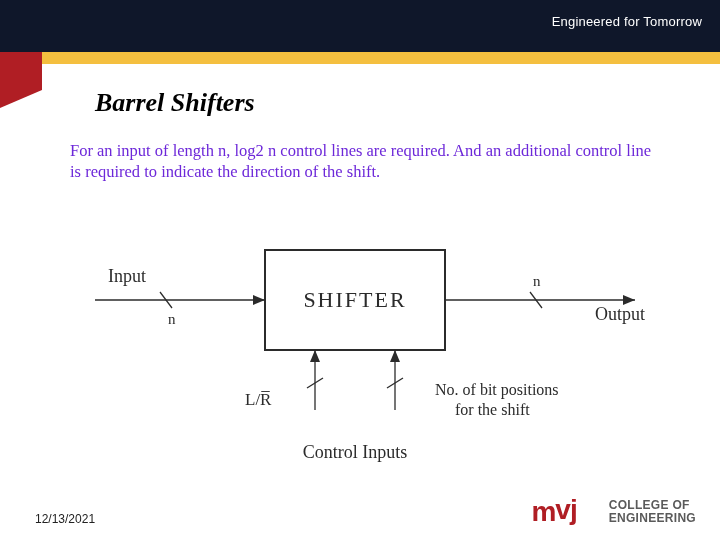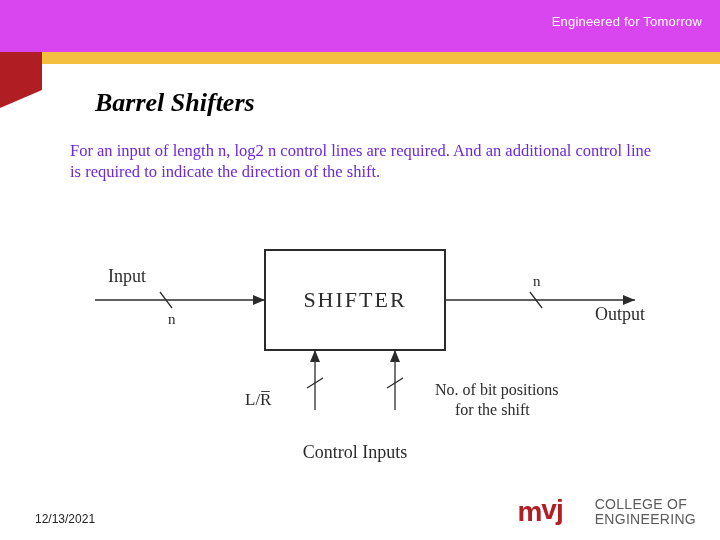--- a/index.html
+++ b/index.html
@@ -7,21 +7,21 @@
     width: 720px;
     height: 540px;
     background: #fff;
     font-family: "Times New Roman", Georgia, serif;
     position: relative;
     overflow: hidden;
   }
   .topbar {
     width: 100%;
     height: 52px;
-    background: #d946ef;
+    background: #0f172a;
     position: relative;
   }
   .topbar .tagline {
     position: absolute;
     right: 18px;
     top: 14px;
     color: #fff;
     font-family: Arial, Helvetica, sans-serif;
     font-size: 13px;
     letter-spacing: 0.2px;
@@ -107,21 +107,21 @@
     transform: translateY(-2px);
   }
   .logo-j .dot { color: #f4bf3f; }
   .logo-text {
     font-family: Arial, Helvetica, sans-serif;
     font-size: 7px;
     line-height: 1.05;
     color: #7a7a7a;
     letter-spacing: 0.3px;
   }
-  .logo-text .big { font-size: 14px; font-weight: normal; color: #5a5a5a; padding-left: 18px; }
+  .logo-text .big { font-size: 12px; font-weight: bold; color: #5a5a5a; padding-left: 18px; }
 </style>
 </head>
 <body>
 
 <div class="topbar">
   <div class="tagline">Engineered for Tomorrow</div>
 </div>
 <div class="stripe"></div>
 <div class="corner-block"></div>
 <div class="corner-wedge"></div>

